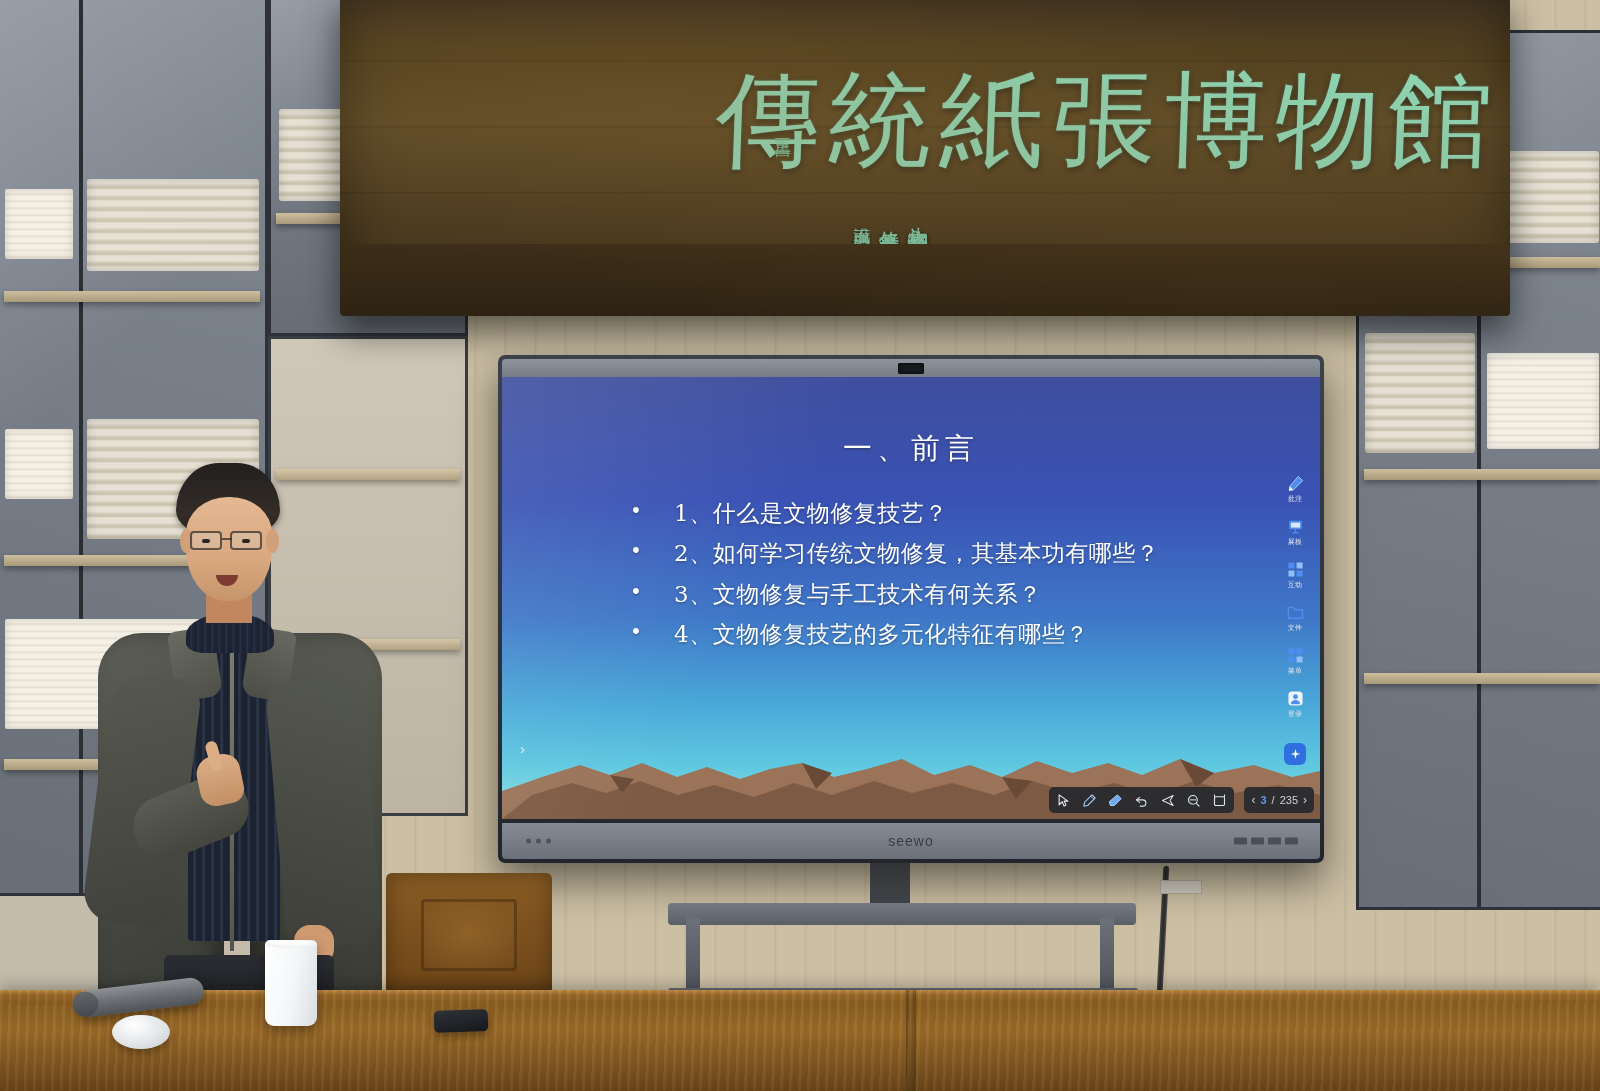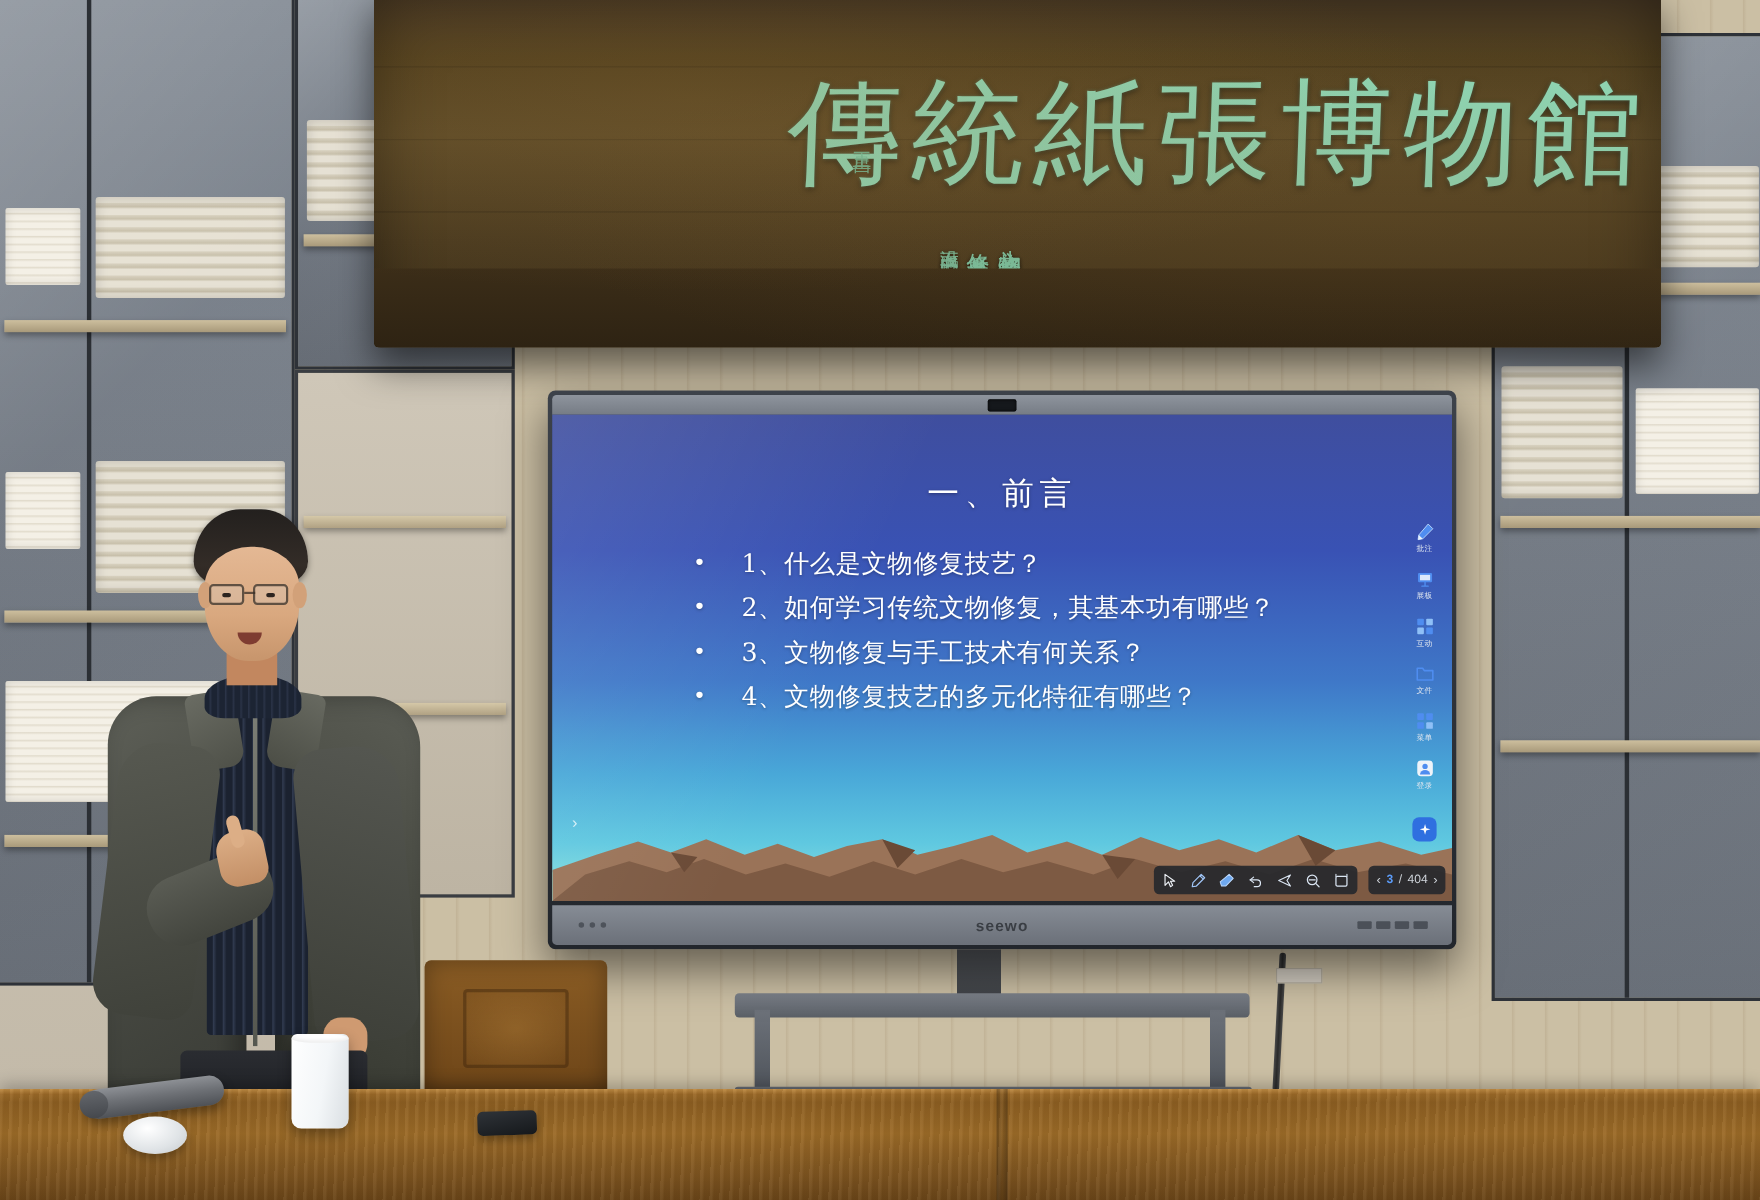--- a/index.html
+++ b/index.html
@@ -125,21 +125,21 @@
     background:linear-gradient(115deg,rgba(255,255,255,.10) 0%,rgba(255,255,255,0) 35%);
     pointer-events:none; z-index:6;
   }
   .panel-bezel-bot {
     position:absolute; left:4px; bottom:4px; right:4px; height:36px;
     background:linear-gradient(180deg,#868c95,#6b7079);
     border-radius:0 0 4px 4px;
   }
   .seewo-logo {
     position:absolute; left:50%; top:50%; transform:translate(-50%,-50%);
-    font-size:14px; font-weight:bold; color:#3a3e44; letter-spacing:1px;
+    font-size:14px; font-weight:normal; color:#3a3e44; letter-spacing:1px;
   }
   .panel-ports {
     position:absolute; right:22px; top:50%; transform:translateY(-50%);
     display:flex; gap:4px; align-items:center;
   }
   .port { width:13px; height:7px; background:#4b5058; border-radius:1px; }
   .panel-btns {
     position:absolute; left:24px; top:50%; transform:translateY(-50%);
     display:flex; gap:5px; align-items:center;
   }
@@ -536,21 +536,21 @@
         <svg class="ink-ic" viewBox="0 0 24 24">
           <rect x="4" y="6" width="16" height="14" rx="2" fill="none" stroke="#dbe6f3" stroke-width="1.8"></rect>
           <path d="M4 6 L4 3 M20 6 L20 3" stroke="#dbe6f3" stroke-width="1.6" stroke-linecap="round"></path>
         </svg>
       </div>
 
       <div class="pager">
         <span class="arw">‹</span>
         <span class="cur">3</span>
         <span>/</span>
-        <span>404</span>
+        <span>235</span>
         <span class="arw">›</span>
       </div>
 
       <div class="rail">
 
         <div class="rail-item">
           <svg class="rail-ic" viewBox="0 0 24 24">
             <path d="M16 2 L22 8 L9 21 L3 22 L4 16 Z" fill="#4f8df0" stroke="#bcd8fb" stroke-width="1.2" stroke-linejoin="round"></path>
             <path d="M3 22 L9 21 L4 16 Z" fill="#e8f0fb"></path>
           </svg>

